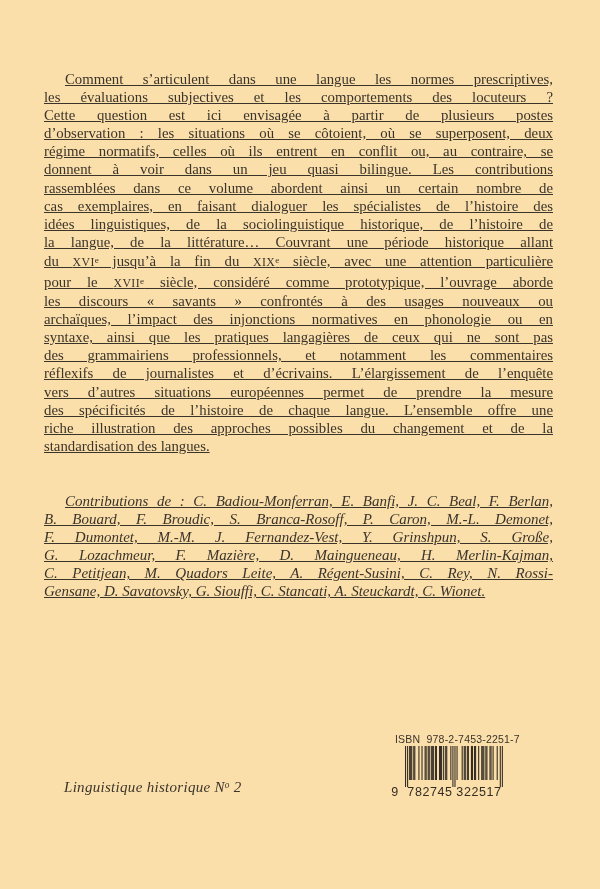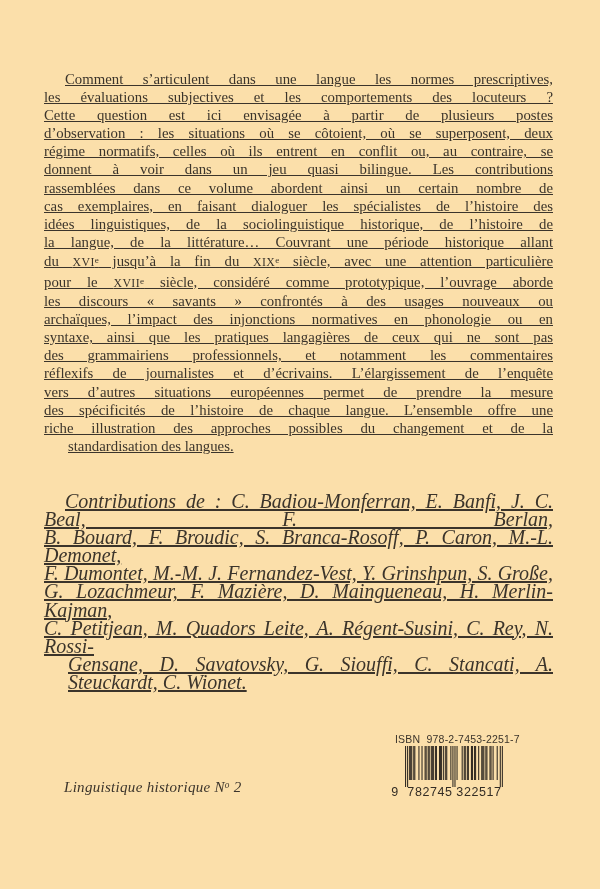--- a/index.html
+++ b/index.html
@@ -16,28 +16,28 @@
     color: var(--ink);
     overflow: hidden;
   }
   .para {
     position: absolute;
     left: 44px;
     width: 509px;
     text-decoration: underline;
   }
   #synopsis { top: 70px; font-size: 14.8px; line-height: 18.1px; }
-  #contributors { top: 492px; font-size: 20px; line-height: 18.1px; font-style: italic; }
+  #contributors { top: 492px; font-size: 15px; line-height: 18.1px; font-style: italic; }
   .line {
     text-align: justify;
     text-align-last: justify;
     white-space: normal;
   }
   .line.first { text-indent: 21px; }
-  .line.last { text-align-last: left; margin-left: 24px; }
+  .line.last { text-align-last: left; }
   .rn { font-size: 0.8em; letter-spacing: 0.4px; }
   .sup { font-size: 0.62em; vertical-align: 0.38em; }
   #series-title {
     position: absolute;
     left: 48px;
     top: 779px;
     font-style: italic;
     font-size: 15px;
     letter-spacing: 0.3px;
     margin-left: 16px;

